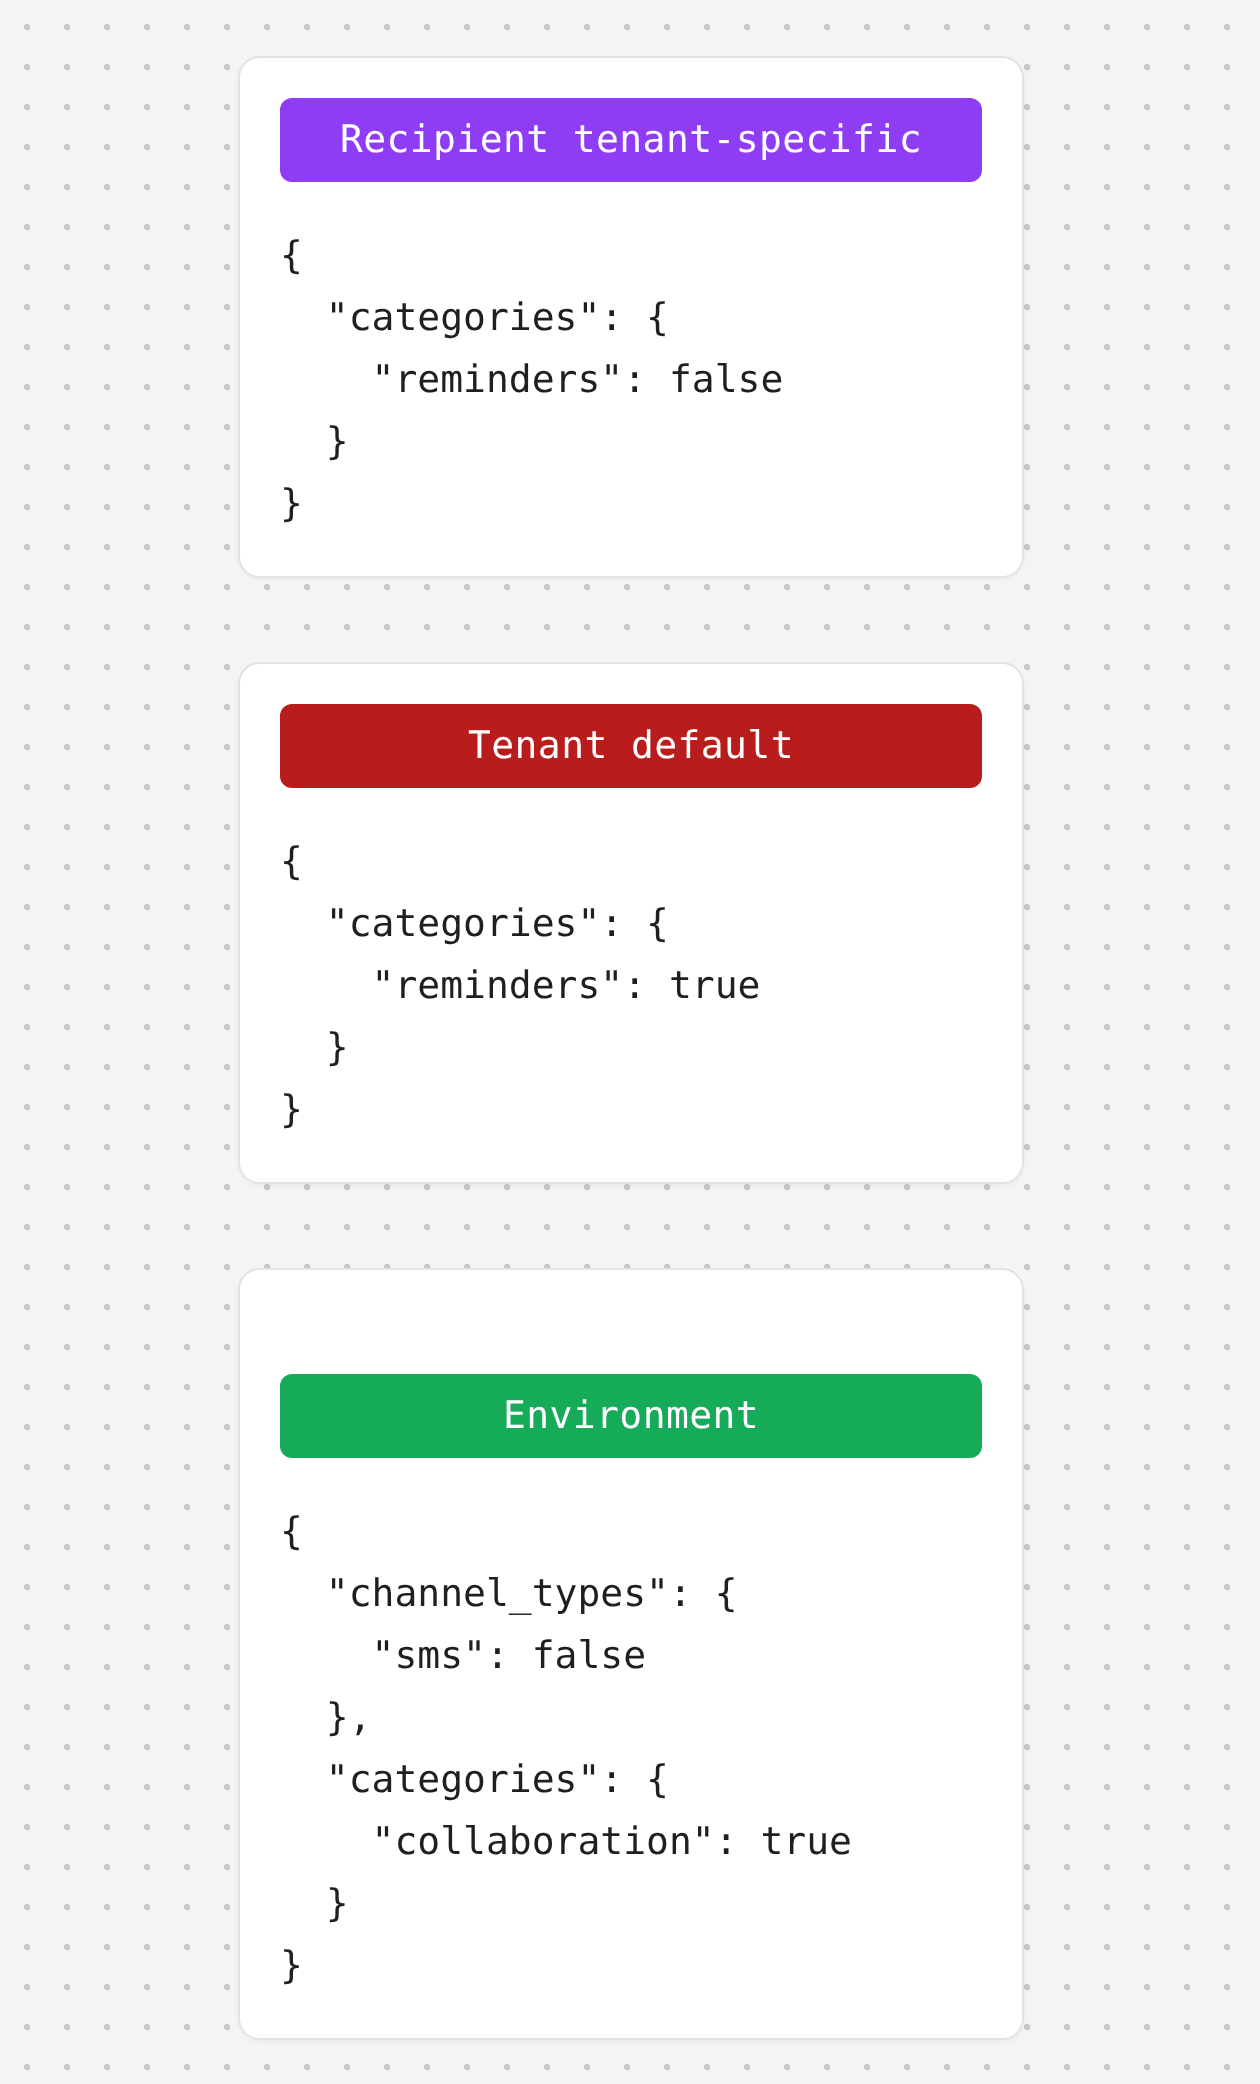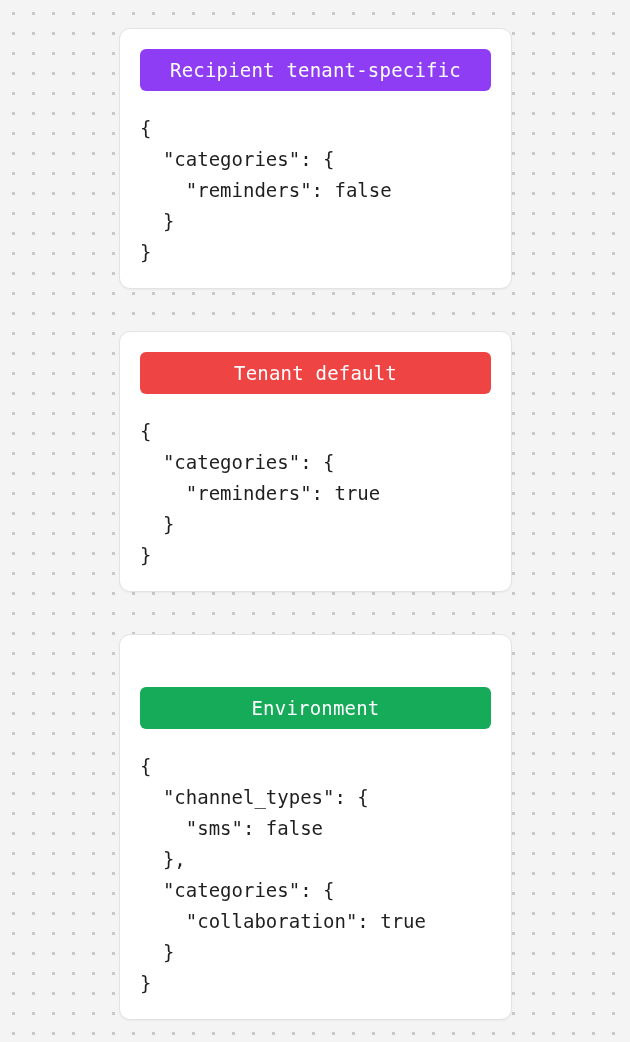--- a/index.html
+++ b/index.html
@@ -46,21 +46,21 @@
     justify-content:center;
     color:#ffffff;
     font-family:"DejaVu Sans Mono", monospace;
     font-size:19px;
     font-weight:400;
     letter-spacing:0.2px;
     white-space:nowrap;
   }
 
   .card-header.purple { background:#8f3df5; }
-  .card-header.blue   { background:#ef4444; }
+  .card-header.blue   { background:#b91c1c; }
   .card-header.green  { background:#15ab59;margin-top:32px; }
 
   .card-body {
     margin-top:22px;
     font-family:"DejaVu Sans Mono", monospace;
     font-size:19px;
     line-height:31px;
     color:#1f1f1f;
     white-space:pre;
     letter-spacing:0;

